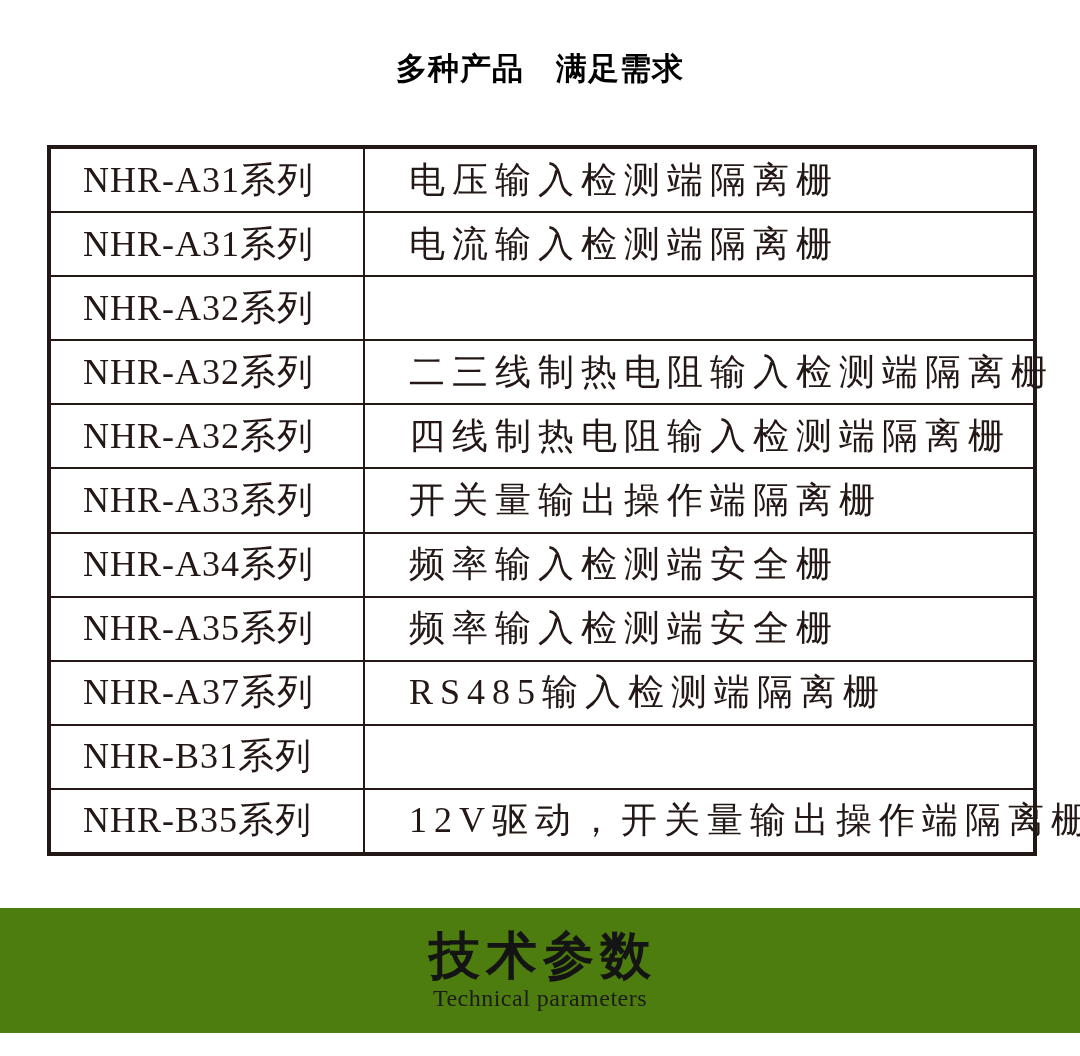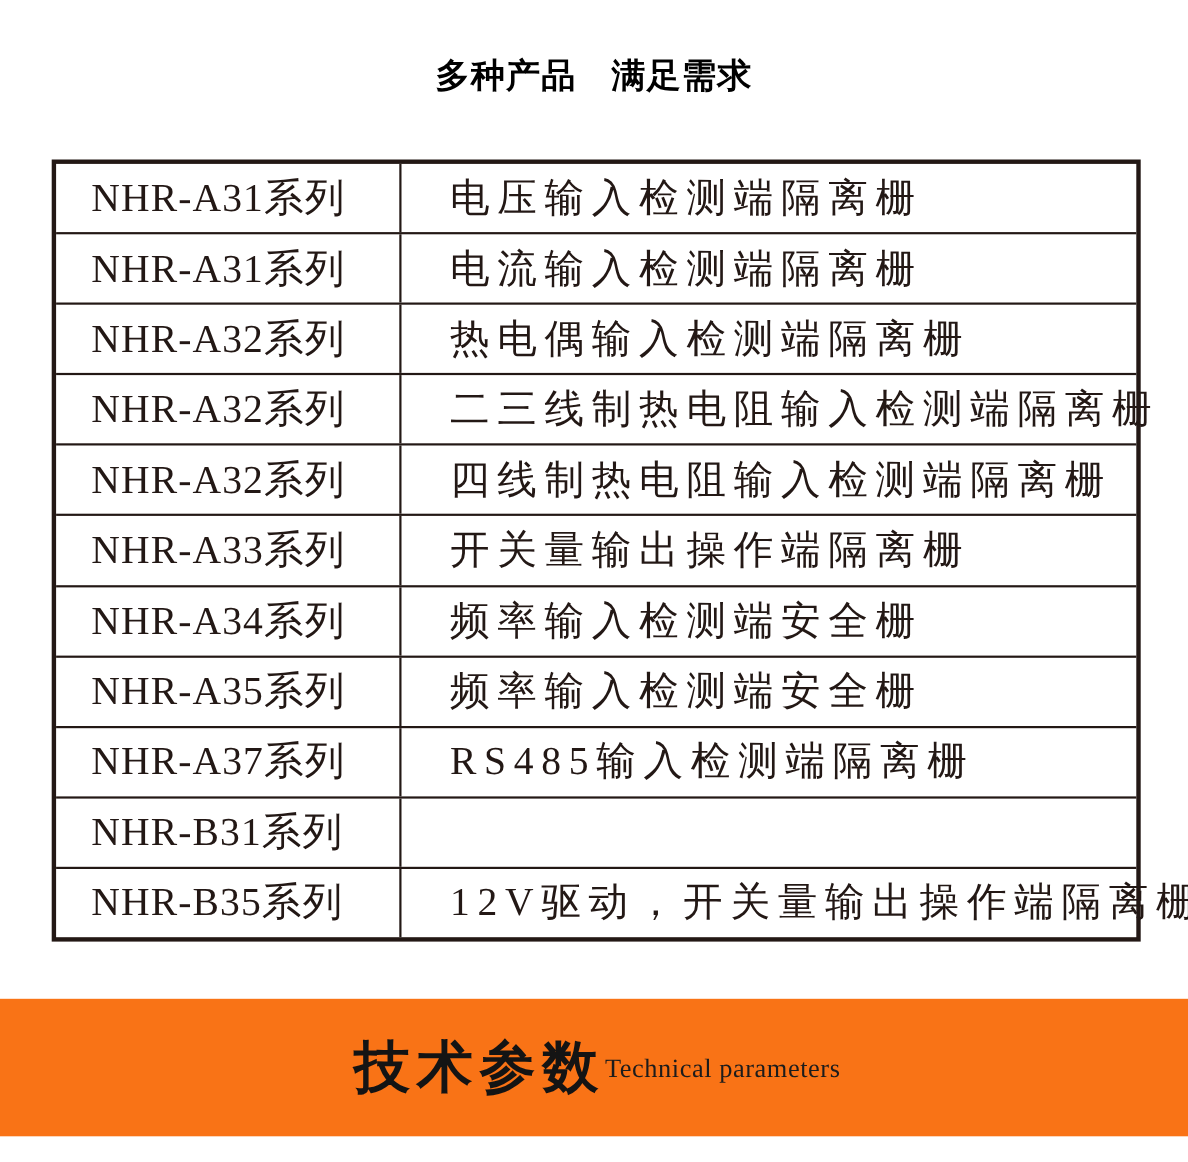--- a/index.html
+++ b/index.html
@@ -70,23 +70,23 @@
     border-radius: 26px;
   }
 
   
   .section-banner {
     position: absolute;
     top: 908px;
     left: 0;
     width: 1080px;
     height: 125px;
-    background: #f97316;
+    background: #4d7c0f;
     display: flex;
-    flex-direction: row;
+    flex-direction: column;
     align-items: center;
     justify-content: center;
   }
   .banner-cn {
     font-family: "Liberation Sans", sans-serif;
     font-weight: bold;
     font-size: 51px;
     line-height: 1.02;
     color: #141414;
     letter-spacing: 6px;
@@ -111,21 +111,20 @@
   <div class="t-row">
     <div class="cell-series">NHR-A31系列</div>
     <div class="cell-desc">电压输入检测端隔离栅</div>
   </div>
   <div class="t-row">
     <div class="cell-series">NHR-A31系列</div>
     <div class="cell-desc">电流输入检测端隔离栅</div>
   </div>
   <div class="t-row">
     <div class="cell-series">NHR-A32系列</div>
-    <div class="cell-desc">热电偶输入检测端隔离栅</div>
   </div>
   <div class="t-row">
     <div class="cell-series">NHR-A32系列</div>
     <div class="cell-desc">二三线制热电阻输入检测端隔离栅</div>
   </div>
   <div class="t-row">
     <div class="cell-series">NHR-A32系列</div>
     <div class="cell-desc">四线制热电阻输入检测端隔离栅</div>
   </div>
   <div class="t-row">

